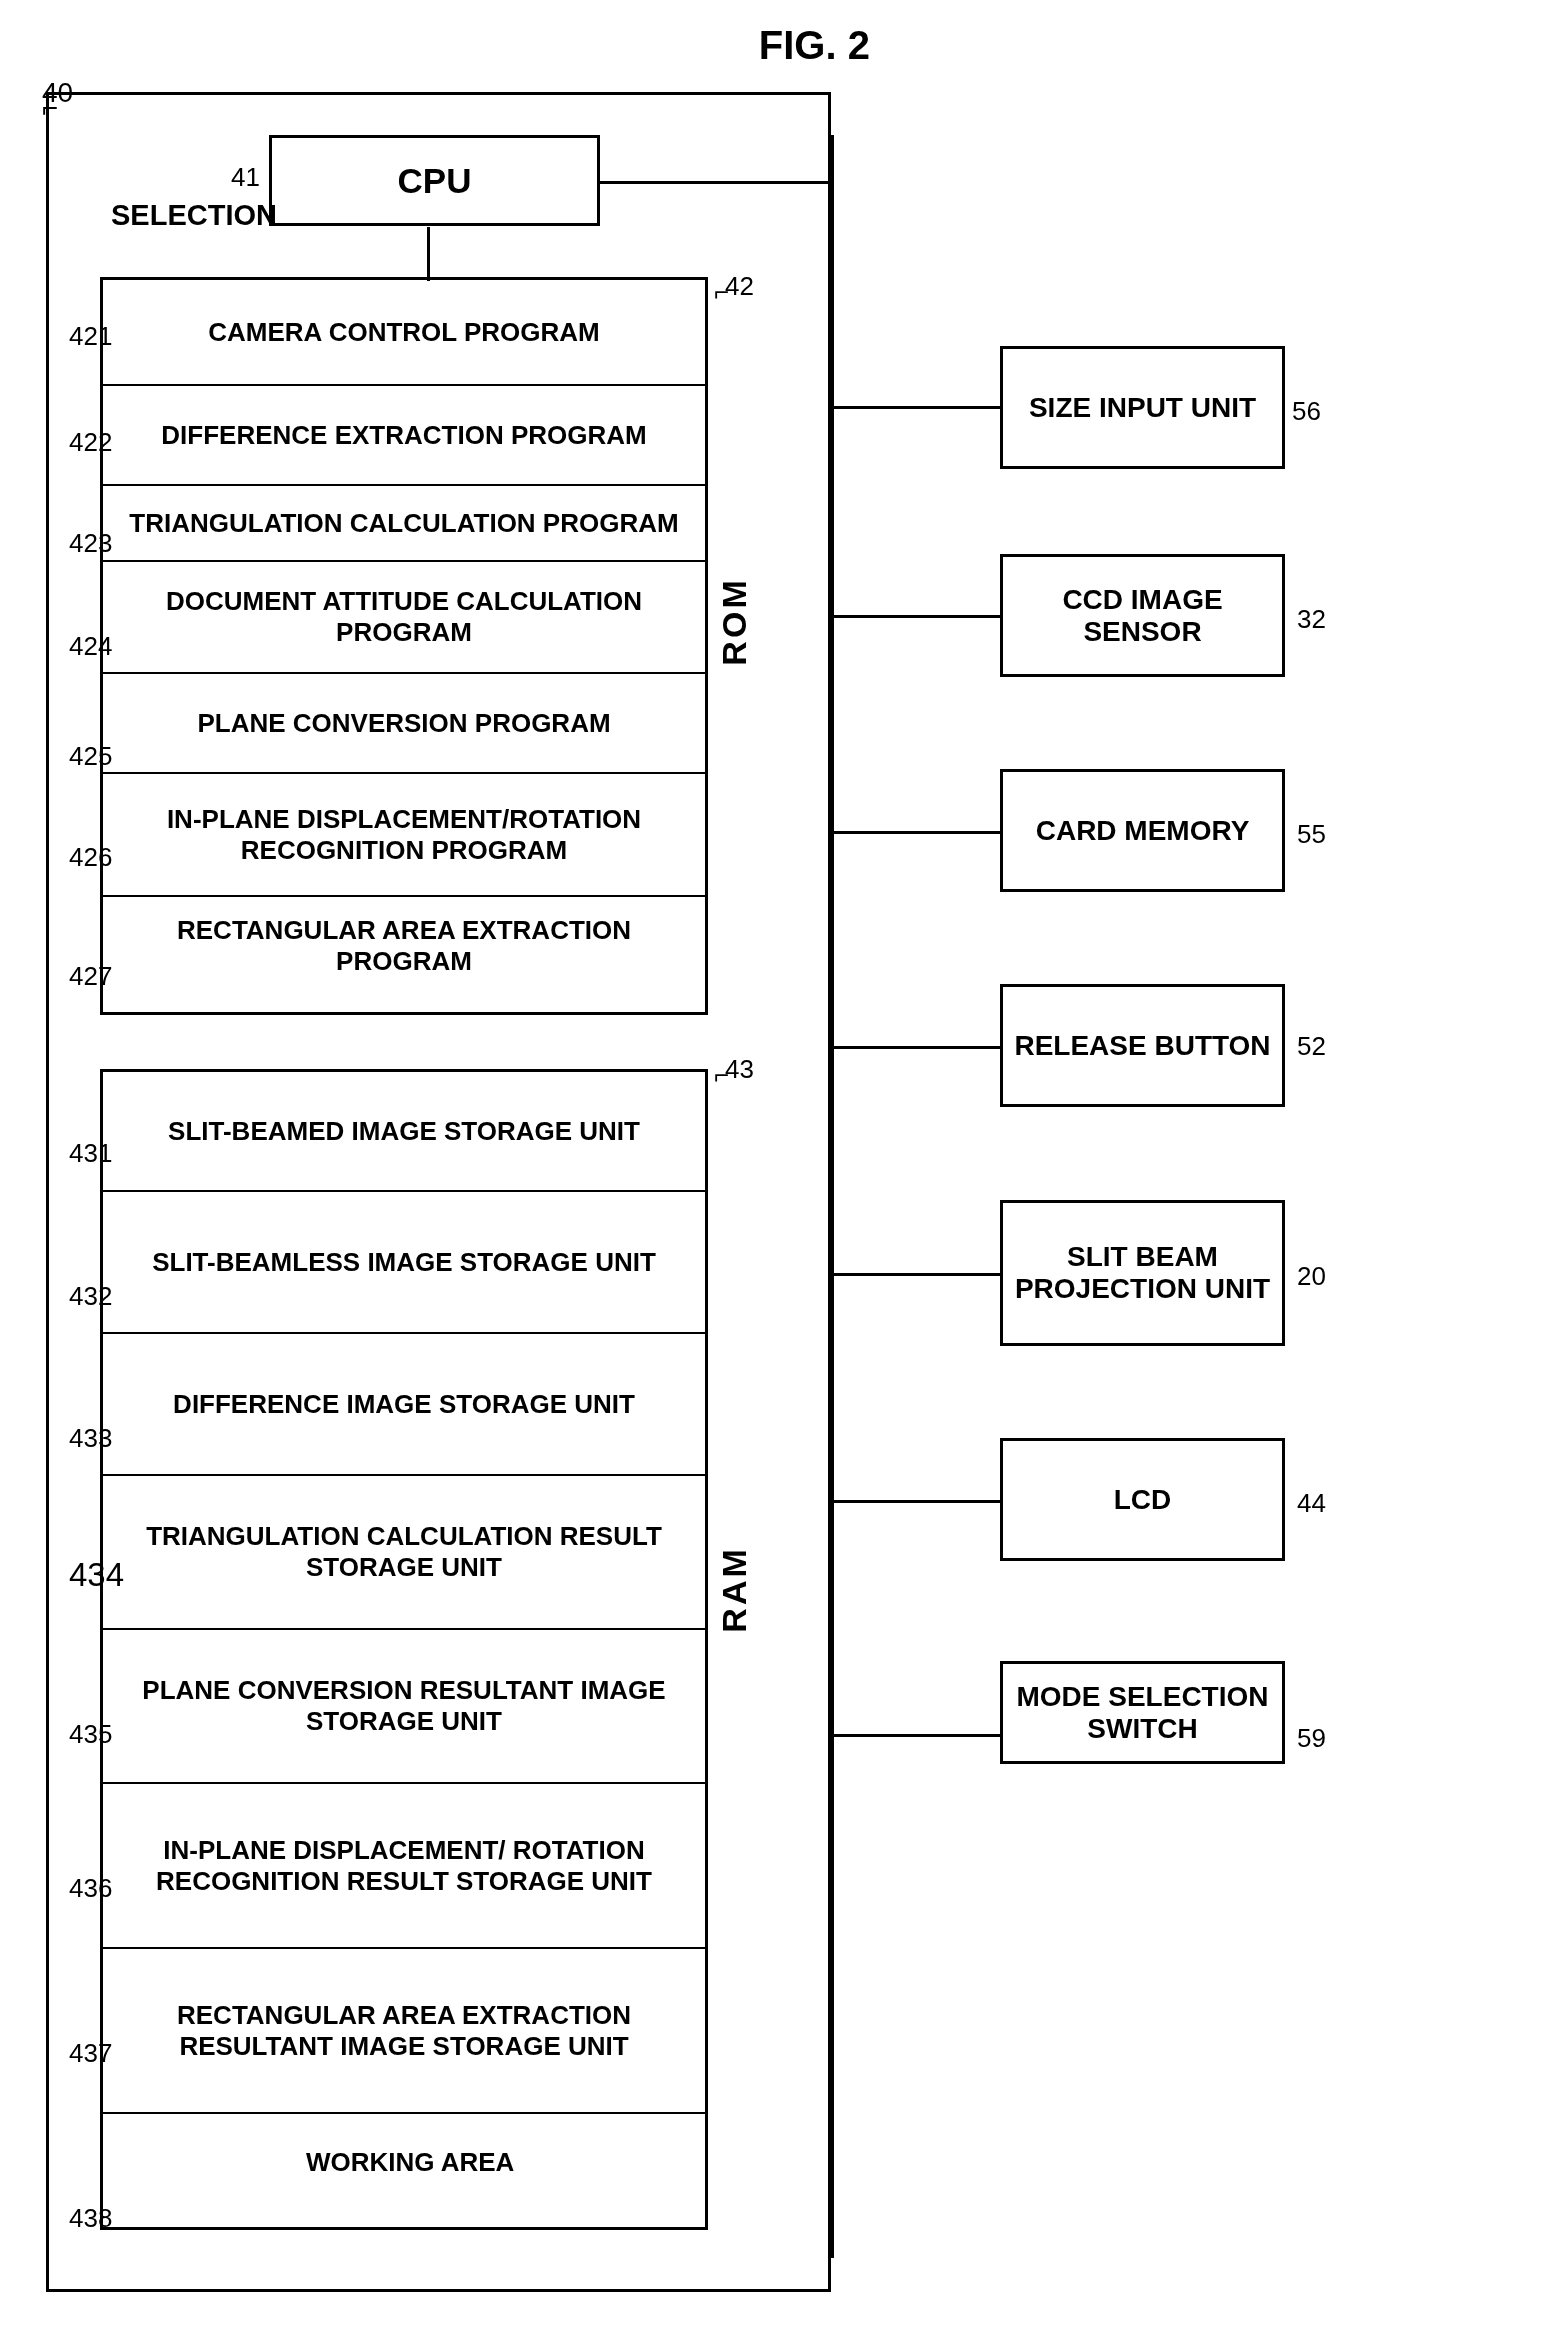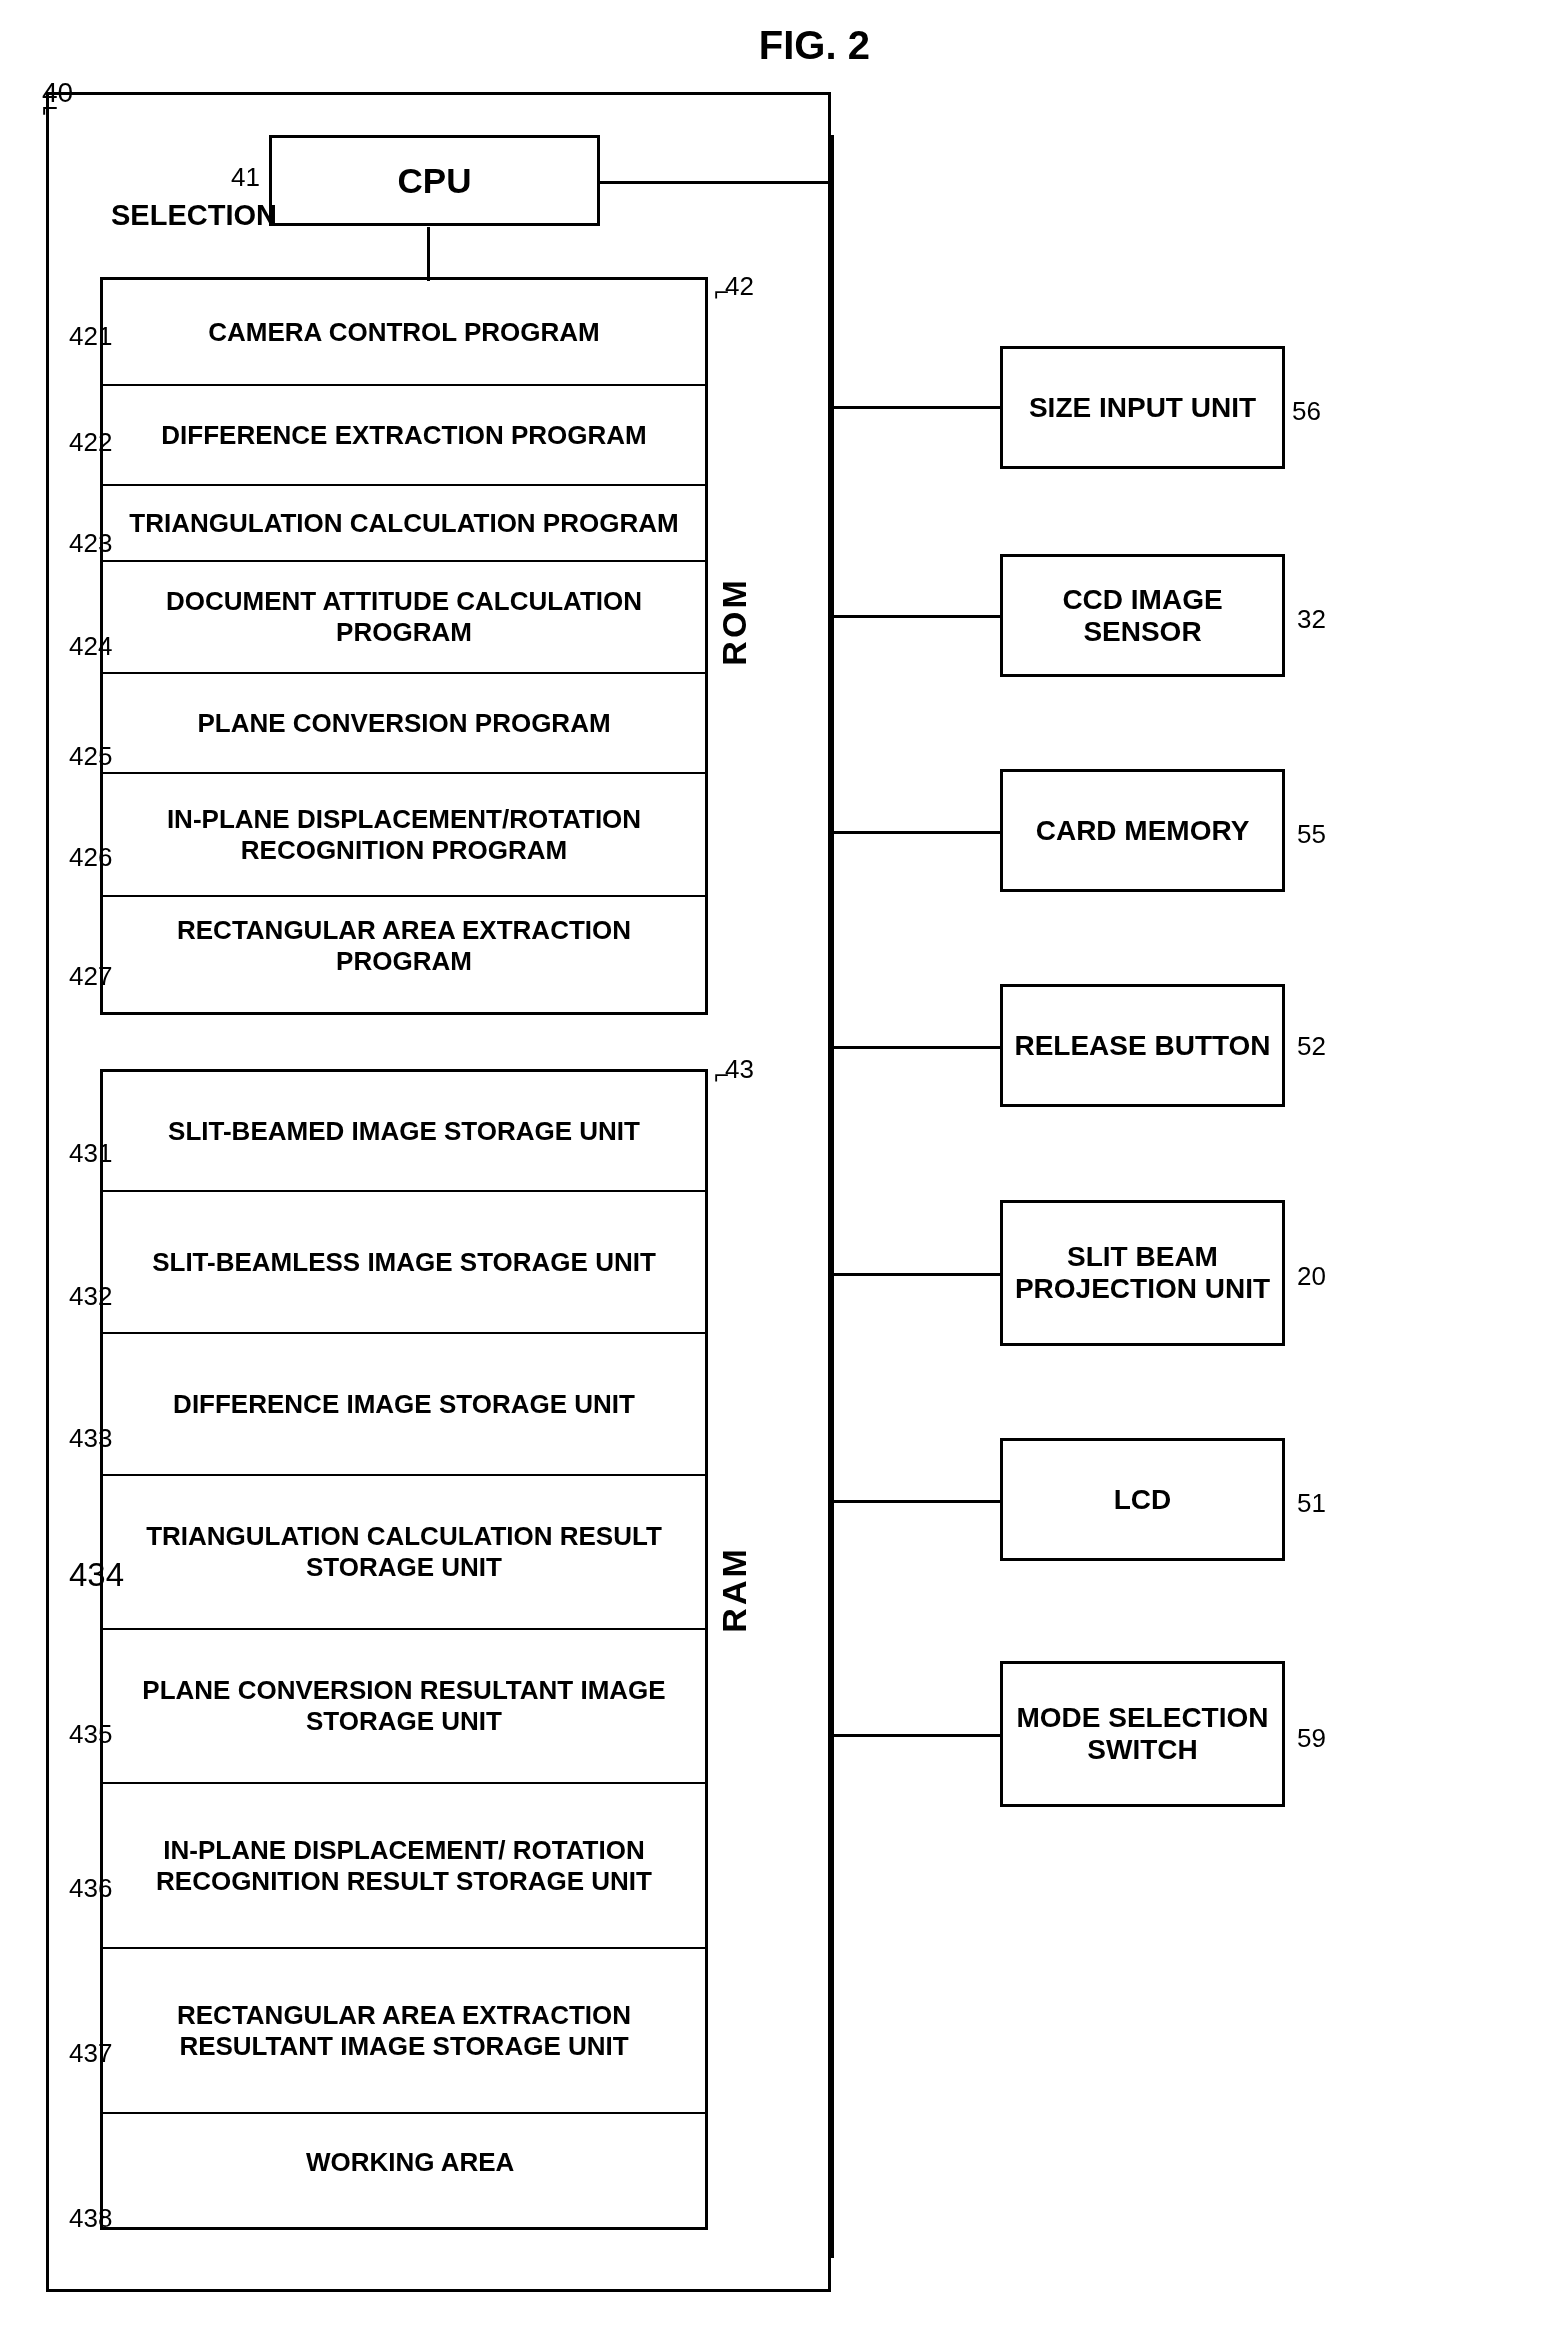--- a/index.html
+++ b/index.html
@@ -313,25 +313,25 @@
   <div class="right-box" style="top:1200px;left:1000px;height:146px;">
     <span>SLIT BEAM PROJECTION UNIT</span>
   </div>
   <div class="right-ref" style="top:1261px;left:1297px;">20</div>
 
   <div style="position:absolute;top:1273px;left:831px;width:169px;height:3.1px;background:#000;"></div>
 
   <div class="right-box" style="top:1438px;left:1000px;">
     <span>LCD</span>
   </div>
-  <div class="right-ref" style="top:1488px;left:1297px;">51</div>
+  <div class="right-ref" style="top:1488px;left:1297px;">44</div>
 
   <div style="position:absolute;top:1500px;left:831px;width:169px;height:3.1px;background:#000;"></div>
 
-  <div class="right-box" style="top:1661px;left:1000px;height:146px;text-align:center;">
+  <div class="right-box" style="top:1661px;left:1000px;height:103px;text-align:center;">
     <span>MODE SELECTION SWITCH</span>
   </div>
   <div class="right-ref" style="top:1723px;left:1297px;">59</div>
 
   <div style="position:absolute;top:1734px;left:831px;width:169px;height:3.1px;background:#000;"></div>
 
   <div style="position:absolute;top:227px;left:427px;width:3.1px;height:54px;background:#000;"></div>
 
   <div style="position:absolute;top:181px;left:600px;width:234px;height:3.1px;background:#000;"></div>
 

